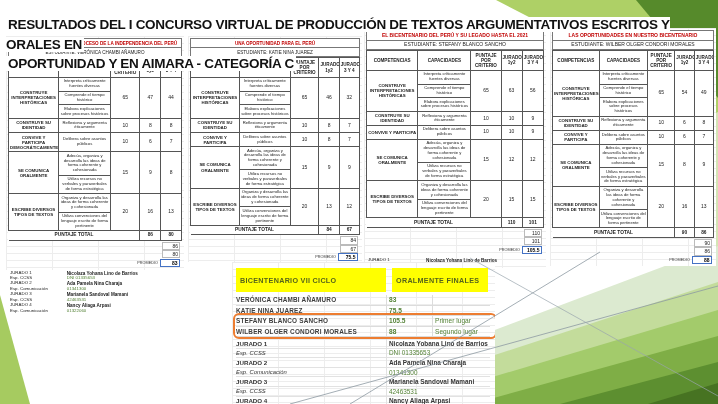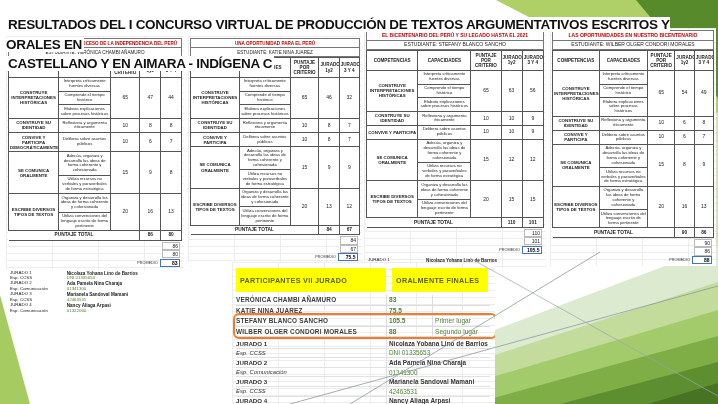--- a/index.html
+++ b/index.html
@@ -82,21 +82,21 @@
   <polygon points="298,404 718,404 718,246" fill="#dcead0"></polygon>
   <polygon points="345,404 718,404 718,282" fill="#c3dc9b"></polygon>
   <polygon points="402,404 718,404 718,310" fill="#a3cb6b"></polygon>
   <polygon points="472,404 718,404 718,336" fill="#7fae46"></polygon>
   <polygon points="560,404 718,404 718,362" fill="#5d8f30"></polygon>
   <polygon points="648,404 718,404 718,383" fill="#477322"></polygon>
 </svg>
 
 <div class="title">
   <div class="title-line"><span>RESULTADOS DEL I CONCURSO VIRTUAL DE PRODUCCIÓN DE TEXTOS ARGUMENTATIVOS ESCRITOS Y ORALES EN</span></div>
-  <div class="title-line"><span>CASTELLANO Y EN AIMARA - INDÍGENA C</span></div>
+  <div class="title-line"><span>OPORTUNIDAD Y EN AIMARA - CATEGORÍA C</span></div>
 </div>
 
 <div class="sheet" id="sheet-t0" style="left:6px;top:36px;width:178px;height:234px;">
   <div class="rubric" data-show-jury="true">
     <div class="r-title">LA MUJER INDÍGENA EN EL PROCESO DE LA INDEPENDENCIA DEL PERÚ</div>
     <div class="r-student">ESTUDIANTE: VERÓNICA CHAMBI AÑAMURO</div>
     <table class="r-grid">
       <colgroup>
           <col class="c-comp">
           <col class="c-cap">
@@ -463,21 +463,21 @@
         <span class="prom-box">88</span>
       </div>
     </div>
 
   </div>
 </div>
 
 <div class="sheet" id="sheet-results" style="left:232px;top:262px;width:263px;height:142px;">
   <div class="res-inner">
     <div class="res-header">
-      <div class="res-h-cell">PARTICIPANTES VII JURADO</div>
+      <div class="res-h-cell">BICENTENARIO VII CICLO</div>
       <div class="res-h-gap"></div>
       <div class="res-h-cell">ORALMENTE FINALES</div>
     </div>
     <div class="res-rows">
       <div class="res-row">
         <div class="res-name">VERÓNICA CHAMBI AÑAMURO</div>
         <div class="res-score">83</div>
         <div class="res-place"></div>
       </div>
       <div class="res-row">

